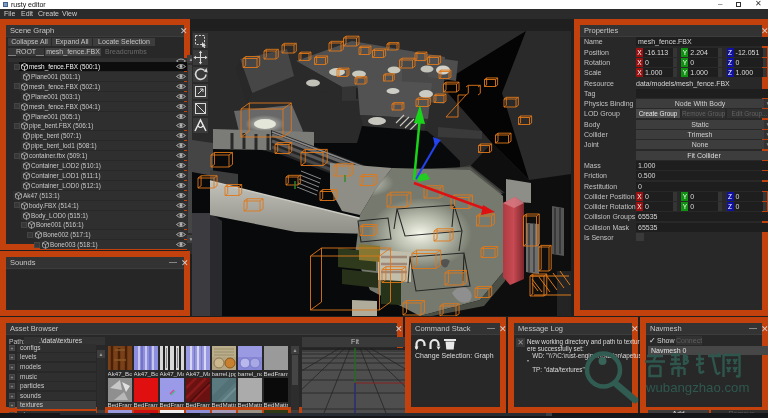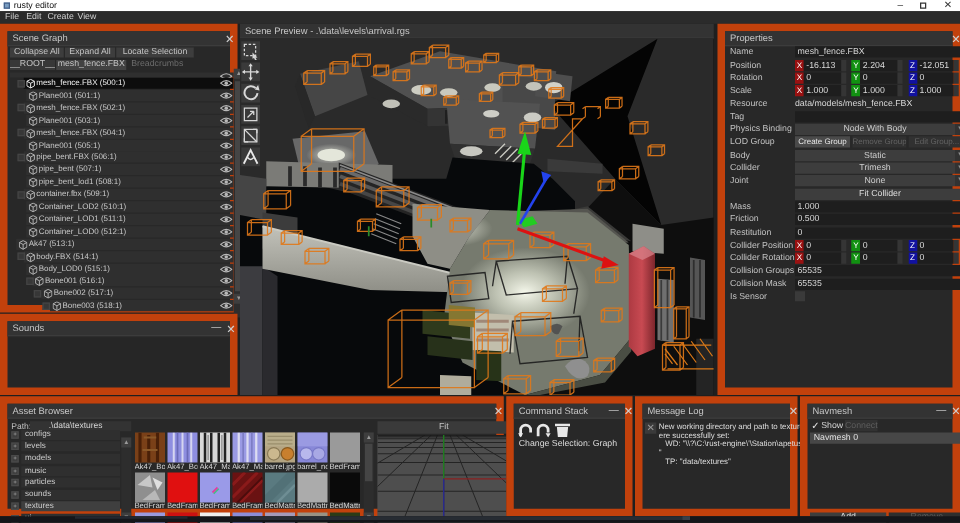--- a/index.html
+++ b/index.html
@@ -257,21 +257,20 @@
  <div class="abs" style="left:181px;top:210px;width:8px;height:8px;background:#3e3e3e;color:#999;font-size:5px;line-height:8px;text-align:center">▼</div>
  <div class="abs" style="left:182px;top:40px;width:6px;height:168px;background:#454545"></div>
 </div>
 
 <div class="panel" style="left:0;top:251px;width:190px;height:65px">
  <div class="phead">Sounds<span class="hmin" style="left:163px">—</span><span class="hx" style="left:175px">✕</span></div>
  <div class="abs" style="left:1px;top:13px;right:1px;bottom:1px;background:#262626"></div>
 </div>
 
 <div class="abs" id="vp" style="left:192px;top:19px;width:379px;height:297px">
- <div class="phead" style="height:12px">Scene Preview - .\data\levels\arrival.rgs</div>
  <div class="abs" id="scene" style="left:0;top:12px;width:379px;height:285px;background:#070707">
         <svg width="379" height="285" viewBox="0 0 379 285" style="position:absolute">
 <defs>
 <radialGradient id="lt1">
               <stop offset="0" stop-color="#f6f8ec" stop-opacity="1"></stop>
               <stop offset=".45" stop-color="#dde1d0" stop-opacity=".7"></stop>
               <stop offset="1" stop-color="#dde1d0" stop-opacity="0"></stop>
             </radialGradient>
 <radialGradient id="lt2">
               <stop offset="0" stop-color="#eaecdf" stop-opacity=".8"></stop>
@@ -724,13 +723,29 @@
  <div class="abs btn" style="left:2px;top:87px;width:61px;height:8px;line-height:8px;background:#3d3d3d;color:#e0e0e0">Add</div>
  <div class="abs btn" style="left:65px;top:87px;width:61px;height:8px;line-height:8px;background:#2e2e2e;color:#5e5e5e">Remove</div>
 </div>
 
 <div class="abs" style="left:0;top:413px;width:768px;height:5px;background:#14161a">
  <div class="abs" style="left:200px;top:0;width:352px;height:3px;background:#272c33"></div>
  <div class="abs" style="left:60px;top:0;width:90px;height:2px;background:#232830"></div>
  <div class="abs" style="left:546px;top:0;width:6px;height:3px;background:#3a4048"></div>
  </div>
 
+<div id="wm" class="abs" style="left:560px;top:330px;width:208px;height:80px">
+      <svg width="208" height="80" viewBox="0 0 208 80" style="position:absolute">
+<g stroke="#305c52" fill="none">
+<circle cx="43.5" cy="40" r="16.5" stroke-width="4.5"></circle>
+<circle cx="42.5" cy="31" r="4" fill="#376359" stroke="none"></circle>
+<path d="M55.5 53.5 L75 70" stroke-width="6.5" stroke-linecap="round"></path>
+</g>
+<g stroke="#2e564c" stroke-width="2.4" fill="none" stroke-linecap="butt">
+<path d="M87 26 H103 M85 31.5 H105 M96 26 L93 31.5 M89.5 36 H100.5 M89.5 36 V46 H100.5 V36"></path>
+<path d="M111 25 H120 M111 29.5 H120 M110 34 H121 M115.5 23 V34 M124 24 V35 M124 25 Q130 27 125 29 Q131 31 125 34 M112.5 38 V45 M124.5 38 V45 M112.5 38 H124.5 M118.5 36 V47"></path>
+<path d="M139.5 23 V40 Q139.5 45 144 41 M136 29 H144 M136 35 L144 33 M148 26 H161 M152 24 L156 42 Q157 46 160 42 M158 23 L160.5 26"></path>
+<path d="M163.5 25 H179.5 V46 Q179.5 47 176 46 M163.5 25 V47 M167 29 L169.5 34 M170.5 29 L167.5 34 M173.5 29 L176 34 M177 29 L174 34 M167 37 L169.5 42 M170.5 37 L167.5 42 M173.5 37 L176 42 M177 37 L174 42"></path>
+</g>
+<text x="86" y="62" font-family="Liberation Sans,sans-serif" font-size="13.2" fill="#2e584e">wubangzhao.com</text>
+</svg>
+    </div>
 
 </div>
 </body></html>

